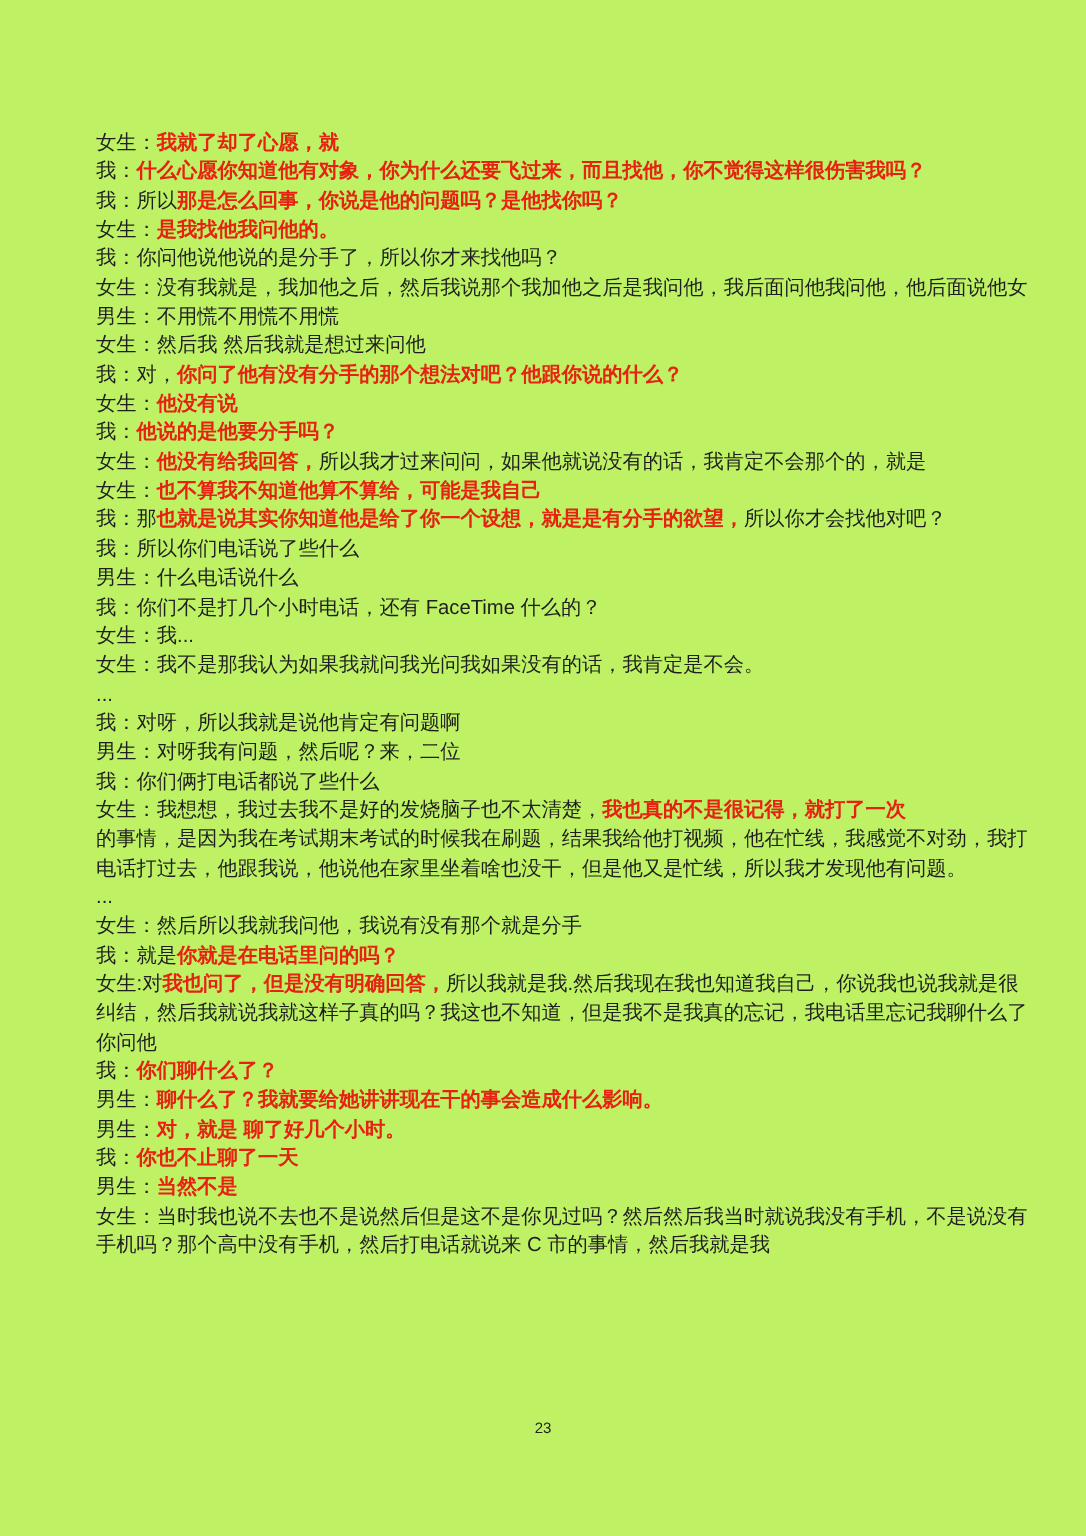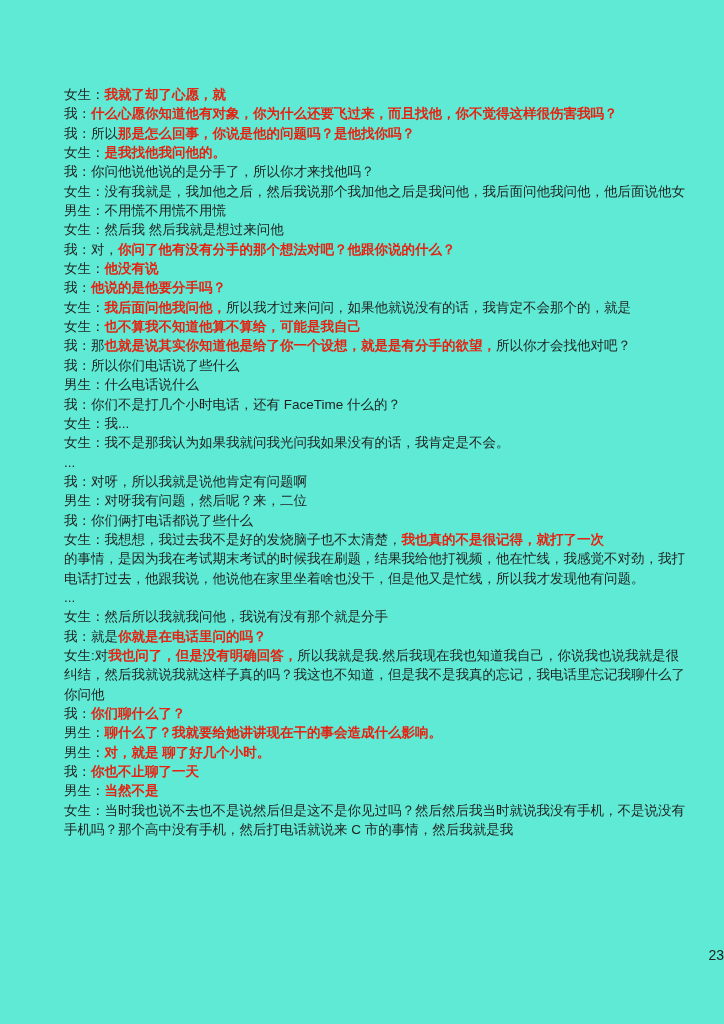--- a/index.html
+++ b/index.html
@@ -12,21 +12,21 @@
     height: 1024px;
     position: relative;
     font-family: "Liberation Sans", sans-serif;
     overflow: hidden;
   }
   .page {
     position: absolute;
     left: 0; top: 0;
     width: 724px;
     height: 1024px;
-    background: #5eead4;
+    background: #bef264;
   }
   .transcript {
     position: absolute;
     left: 64px;
     top: 85px;
     width: 601px;
     font-size: 13.5px;
     line-height: 19.35px;
     color: var(--black, #1f1f1f);
     letter-spacing: 0px;
@@ -41,42 +41,42 @@
   }
   .red {
     color: var(--red, #e62212);
     font-weight: bold;
   }
   .page-number {
     position: absolute;
     top: 947px;
     left: 0;
     width: 724px;
-    text-align: right;
-    font-size: 14px;
+    text-align: center;
+    font-size: 10px;
     color: #222222;
   }
 </style>
 </head>
 <body>
 
 <div class="page">
   <div class="transcript">
       <div class="line"><span class="blk">女生：</span><span class="red">我就了却了心愿，就</span></div>
       <div class="line"><span class="blk">我：</span><span class="red">什么心愿你知道他有对象，你为什么还要飞过来，而且找他，你不觉得这样很伤害我吗？</span></div>
       <div class="line"><span class="blk">我：所以</span><span class="red">那是怎么回事，你说是他的问题吗？是他找你吗？</span></div>
       <div class="line"><span class="blk">女生：</span><span class="red">是我找他我问他的。</span></div>
       <div class="line"><span class="blk">我：你问他说他说的是分手了，所以你才来找他吗？</span></div>
       <div class="line"><span class="blk">女生：没有我就是，我加他之后，然后我说那个我加他之后是我问他，我后面问他我问他，他后面说他女</span></div>
       <div class="line"><span class="blk">男生：不用慌不用慌不用慌</span></div>
       <div class="line"><span class="blk">女生：然后我 然后我就是想过来问他</span></div>
       <div class="line"><span class="blk">我：对，</span><span class="red">你问了他有没有分手的那个想法对吧？他跟你说的什么？</span></div>
       <div class="line"><span class="blk">女生：</span><span class="red">他没有说</span></div>
       <div class="line"><span class="blk">我：</span><span class="red">他说的是他要分手吗？</span></div>
-      <div class="line"><span class="blk">女生：</span><span class="red">我后面问他我问他，</span><span class="blk">所以我才过来问问，如果他就说没有的话，我肯定不会那个的，就是</span></div>
+      <div class="line"><span class="blk">女生：</span><span class="red">他没有给我回答，</span><span class="blk">所以我才过来问问，如果他就说没有的话，我肯定不会那个的，就是</span></div>
       <div class="line"><span class="blk">女生：</span><span class="red">也不算我不知道他算不算给，可能是我自己</span></div>
       <div class="line"><span class="blk">我：那</span><span class="red">也就是说其实你知道他是给了你一个设想，就是是有分手的欲望，</span><span class="blk">所以你才会找他对吧？</span></div>
       <div class="line"><span class="blk">我：所以你们电话说了些什么</span></div>
       <div class="line"><span class="blk">男生：什么电话说什么</span></div>
       <div class="line"><span class="blk">我：你们不是打几个小时电话，还有 FaceTime 什么的？</span></div>
       <div class="line"><span class="blk">女生：我...</span></div>
       <div class="line"><span class="blk">女生：我不是那我认为如果我就问我光问我如果没有的话，我肯定是不会。</span></div>
       <div class="line"><span class="blk">...</span></div>
       <div class="line"><span class="blk">我：对呀，所以我就是说他肯定有问题啊</span></div>
       <div class="line"><span class="blk">男生：对呀我有问题，然后呢？来，二位</span></div>

